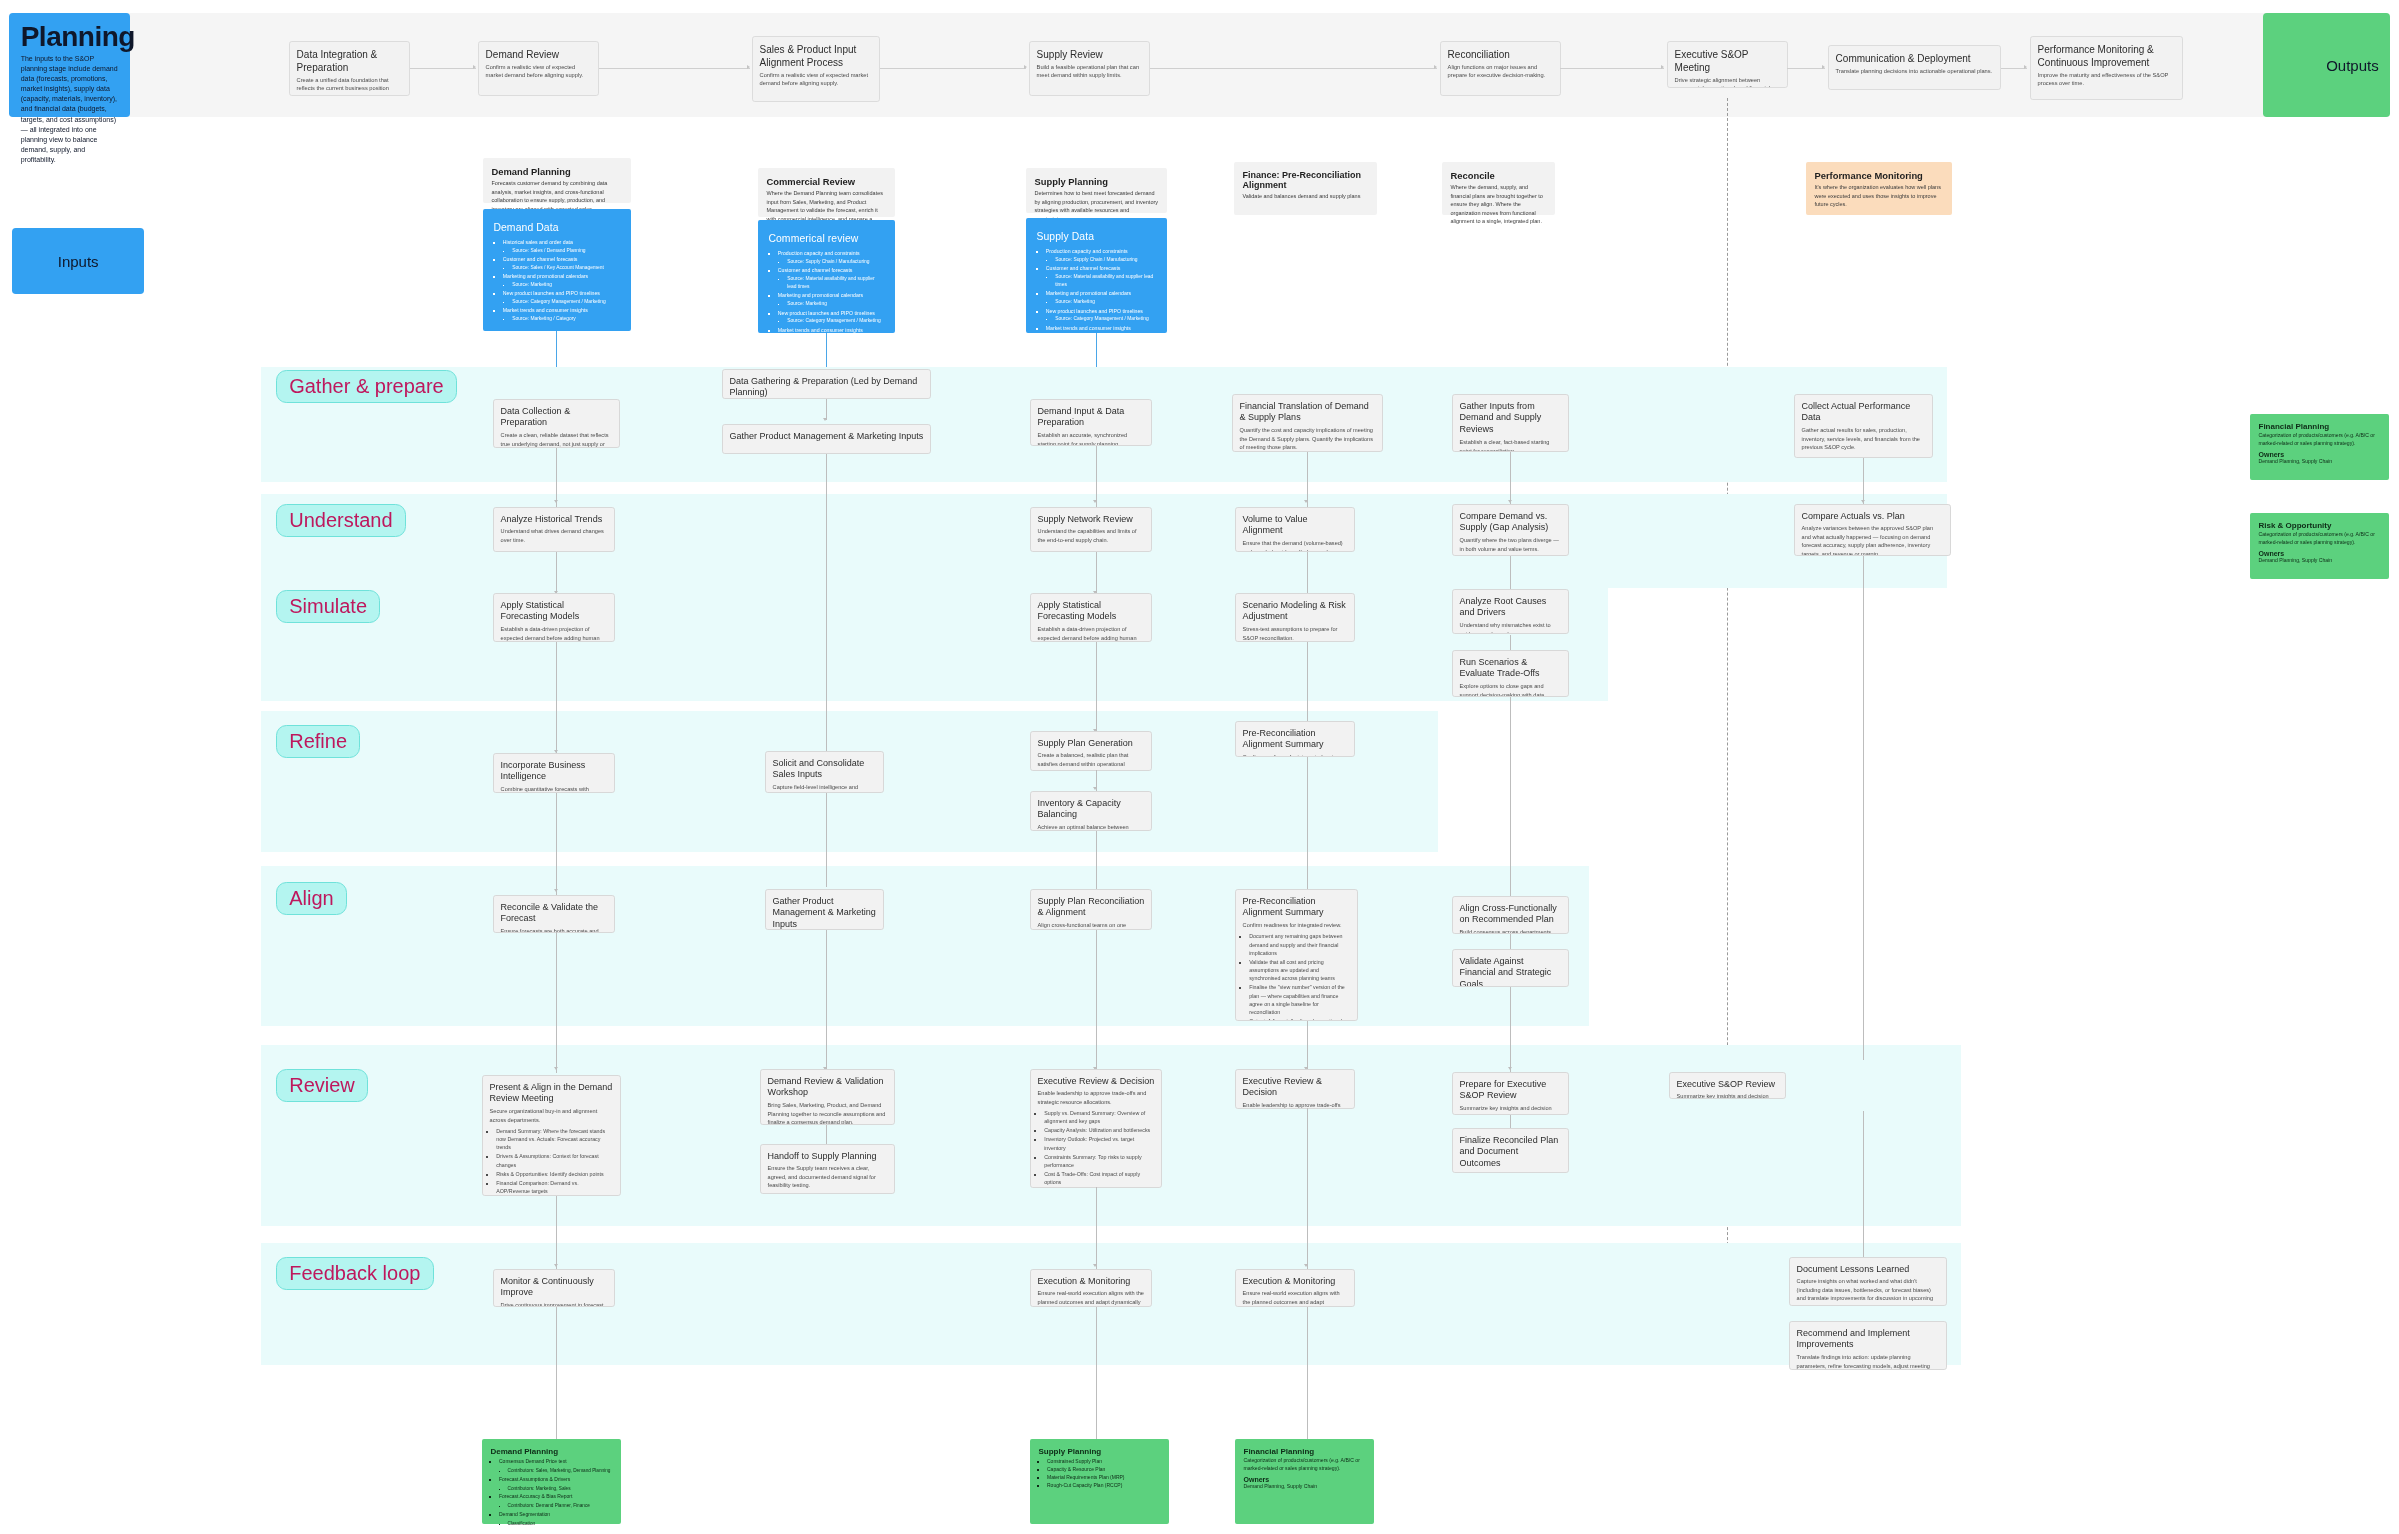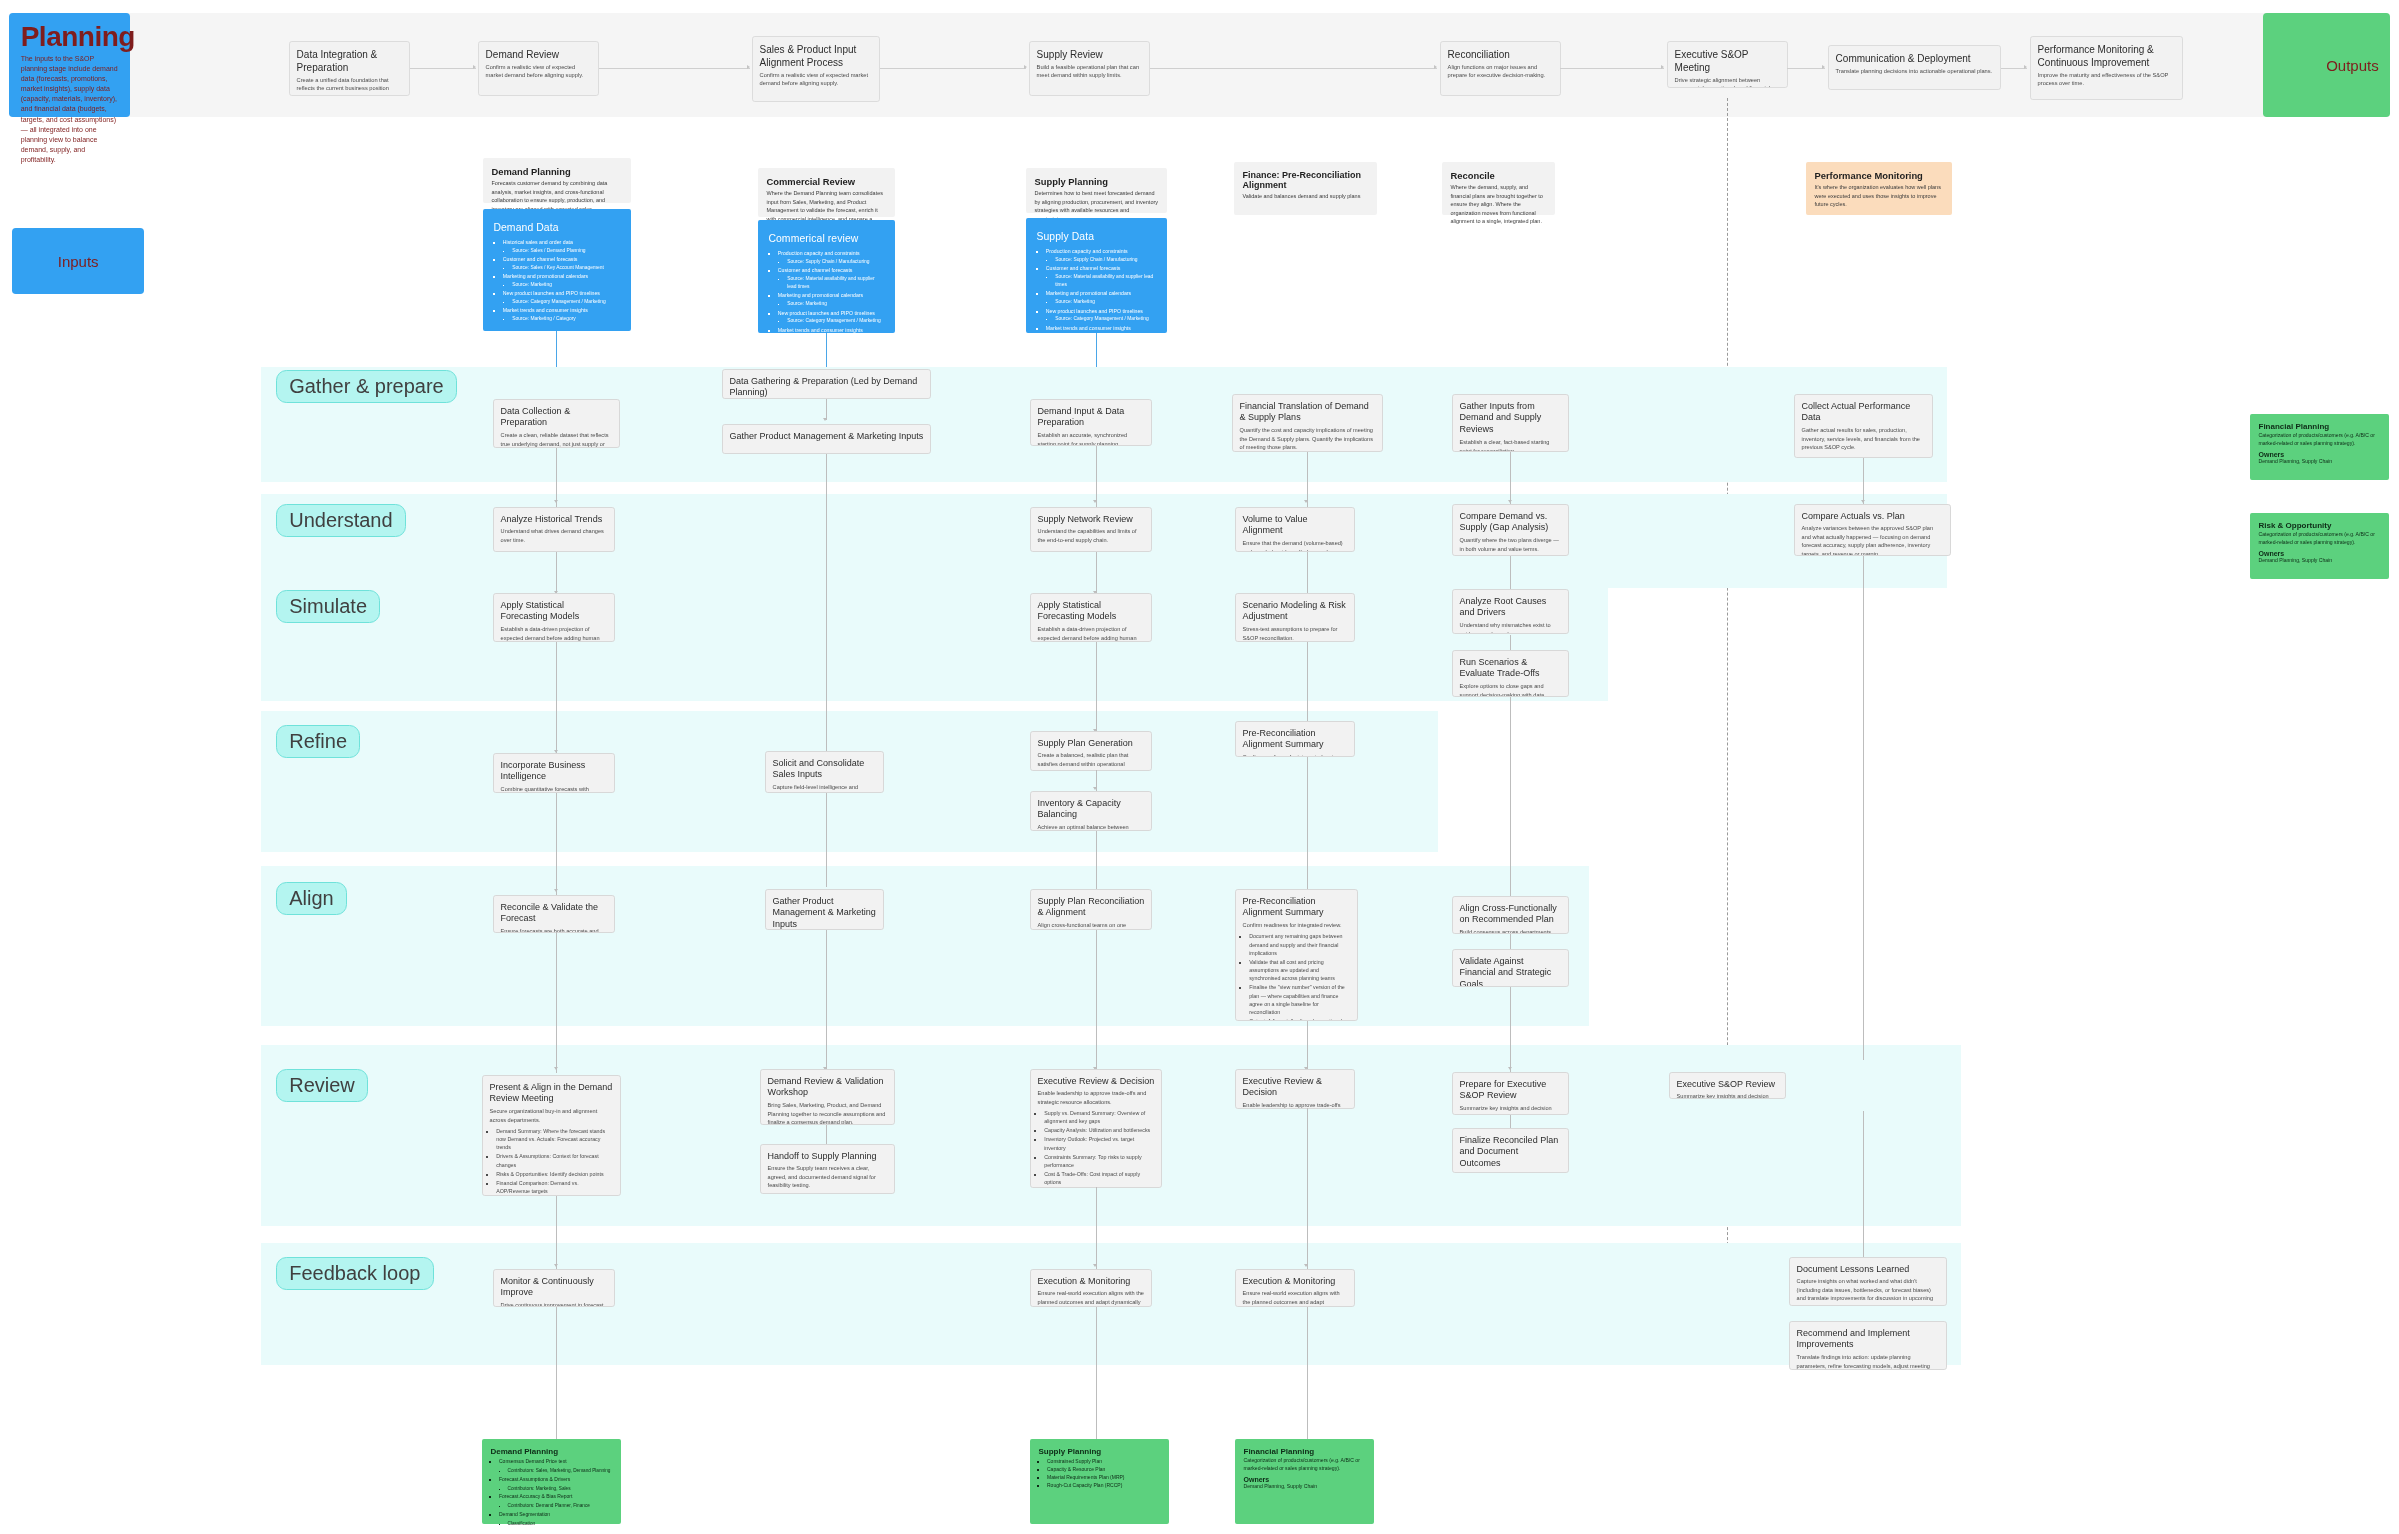--- a/index.html
+++ b/index.html
@@ -16,21 +16,21 @@
   .top-strip {
     position: absolute; left: 113px; top: 13px;
     width: 2166px; height: 104px;
     background: #f5f5f5;
   }
 
   
   .banner {
     position: absolute;
     border-radius: 3.8px;
-    color: #7f1d1d;
+    color: #0f172a;
     padding: 9.4px 11.3px;
   }
   .banner.blue   { background: #33a1f2; }
   .banner.green  { background: #5cd17e; }
   .banner h1 { font-size: 28px; font-weight: 700; line-height: 1.05; letter-spacing: -0.5px; }
   .banner p  { font-size: 7px; line-height: 1.45; margin-top: 1.9px; }
   .banner .center-lbl { font-size: 15px; font-weight: 400; text-align:center; }
 
   #planning-banner { left: 9.4px; top: 13px; width: 121px; height: 104px; }
   #inputs-banner   { left: 12.2px; top: 228px; width: 132px; height: 66px;
@@ -95,21 +95,21 @@
     position: absolute; left: 261px; background: #e9fbfb;
   }
   
   .lane-label {
     position: absolute;
     background: #b4f5f0;
     border: 1.4px solid #6fe2da;
     border-radius: 10.4px;
     padding: 3.8px 12.2px;
     font-size: 20px;
-    color: #404040;
+    color: #be185d;
     font-weight: 400;
     white-space: nowrap;
   }
 
   
   .vline { position:absolute; width:0.9px; background:#bdbdbd; }
   .vline.blue { background:#4aa6e8; width:1.2px; }
   .hline { position:absolute; height:0.9px; background:#cfcfcf; }
   .dashline { position:absolute; width:0; border-left:0.9px dashed #9a9a9a; }
   .arrowhead {

